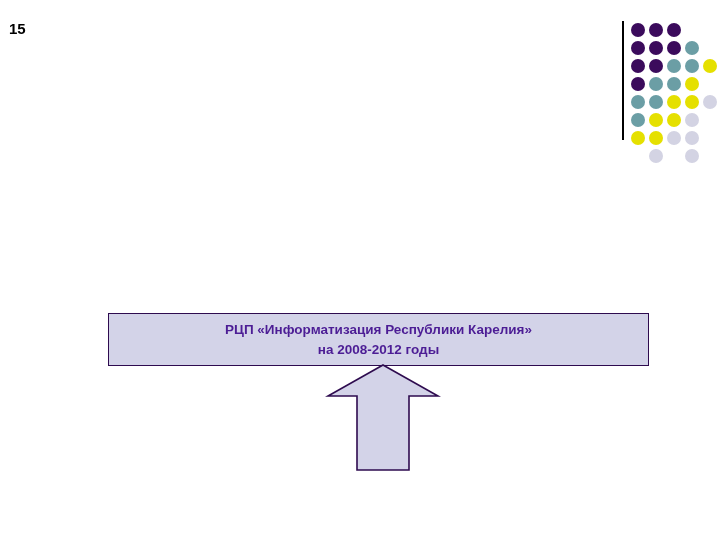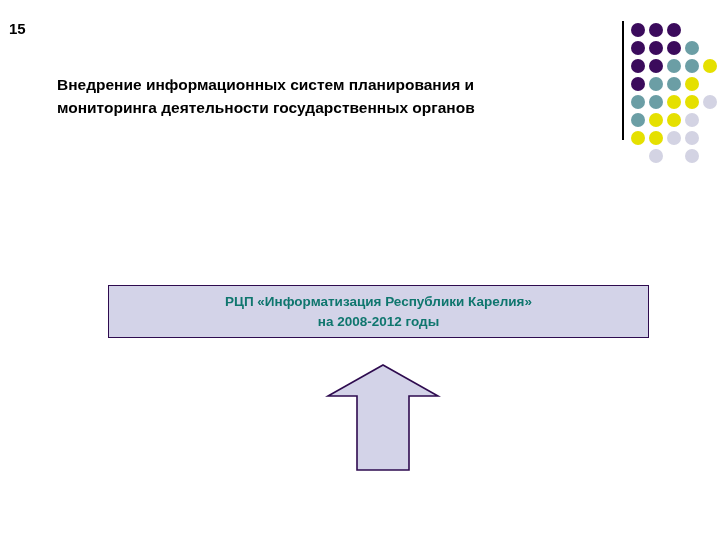--- a/index.html
+++ b/index.html
@@ -76,22 +76,23 @@
   
   .pbox {
     position: absolute;
     box-sizing: border-box;
     background: #D3D3E8;
     border: 1.6px solid #2E0B4F;
     display: flex;
     align-items: center;
     justify-content: center;
     text-align: center;
-    color: #0f766e;
+    color: #4c1d95;
     font-weight: bold;
+    margin-top: 28px;
   }
   .pbox .ptext {
     display: block;
     width: 100%;
     white-space: pre-line;
     line-height: 20px;
     font-size: 13.5px;
   }
 
   #box-program {
@@ -118,22 +119,20 @@
   }
   .arrow-wrap svg { display: block; }
 </style>
 </head>
 <body>
 
 <div class="slide">
 
   <div class="slide-number">15</div>
 
-  <div class="title-block">Внедрение информационных систем планирования и
-мониторинга деятельности государственных органов</div>
 
   <div class="deco">
     <div class="deco-rule"></div>
     <div id="dot-layer">
         <div class="dot" style="background: rgb(59, 11, 92); left: 11px; top: 8px;"></div>
         <div class="dot" style="background: rgb(59, 11, 92); left: 29px; top: 8px;"></div>
         <div class="dot" style="background: rgb(59, 11, 92); left: 47px; top: 8px;"></div>
         <div class="dot" style="background: rgb(59, 11, 92); left: 11px; top: 26px;"></div>
         <div class="dot" style="background: rgb(59, 11, 92); left: 29px; top: 26px;"></div>
         <div class="dot" style="background: rgb(59, 11, 92); left: 47px; top: 26px;"></div>

